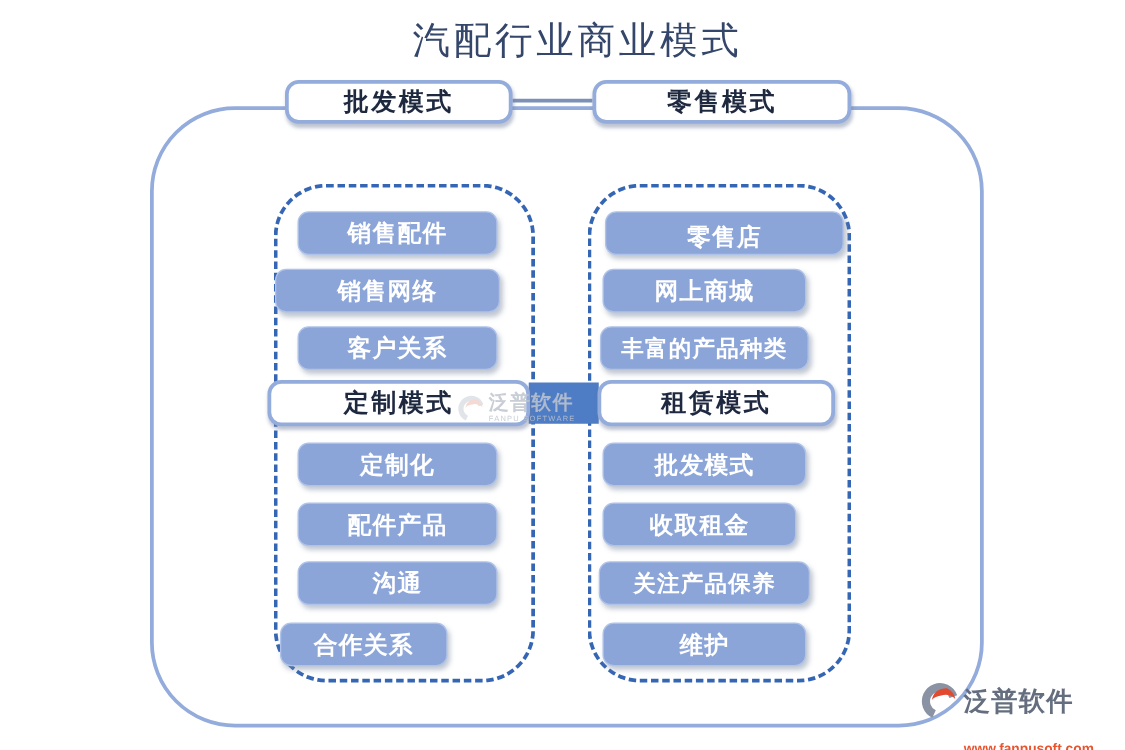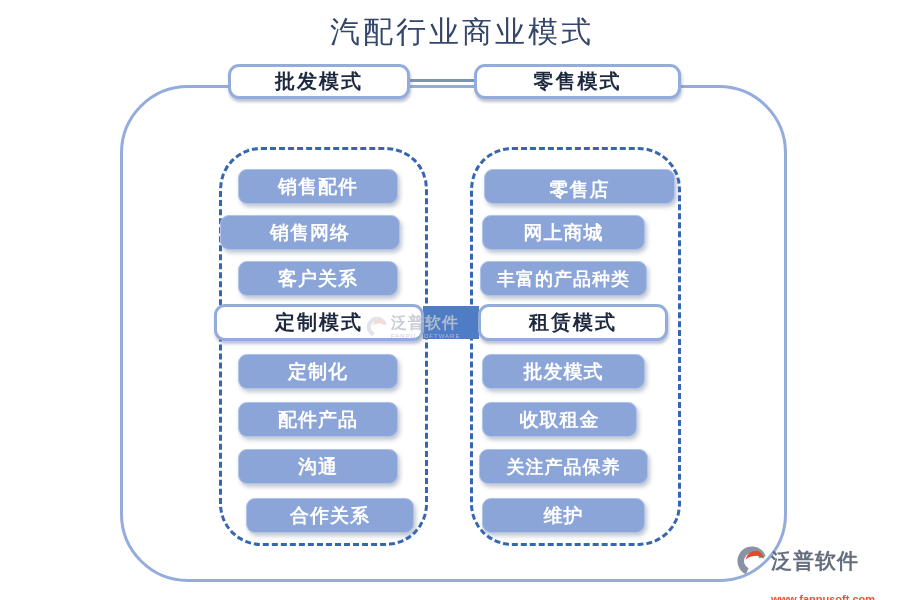--- a/index.html
+++ b/index.html
@@ -106,21 +106,21 @@
 
   <div class="item" style="left:238px;top:354px;width:160px;height:35px;">
     <span>定制化</span>
   </div>
   <div class="item" style="left:238px;top:402px;width:160px;height:35px;">
     <span>配件产品</span>
   </div>
   <div class="item" style="left:238px;top:449px;width:160px;height:35px;">
     <span>沟通</span>
   </div>
-  <div class="item" style="left:246px;top:498px;width:168px;height:35px;">
+  <div class="item" style="left:224px;top:498px;width:134px;height:35px;">
     <span>合作关系</span>
   </div>
 
   <div class="item" style="left:482px;top:354px;width:163px;height:35px;">
     <span>批发模式</span>
   </div>
   <div class="item" style="left:482px;top:402px;width:155px;height:35px;">
     <span>收取租金</span>
   </div>
   <div class="item" style="left:479px;top:449px;width:169px;height:35px;font-size:18px;justify-content:center;">

